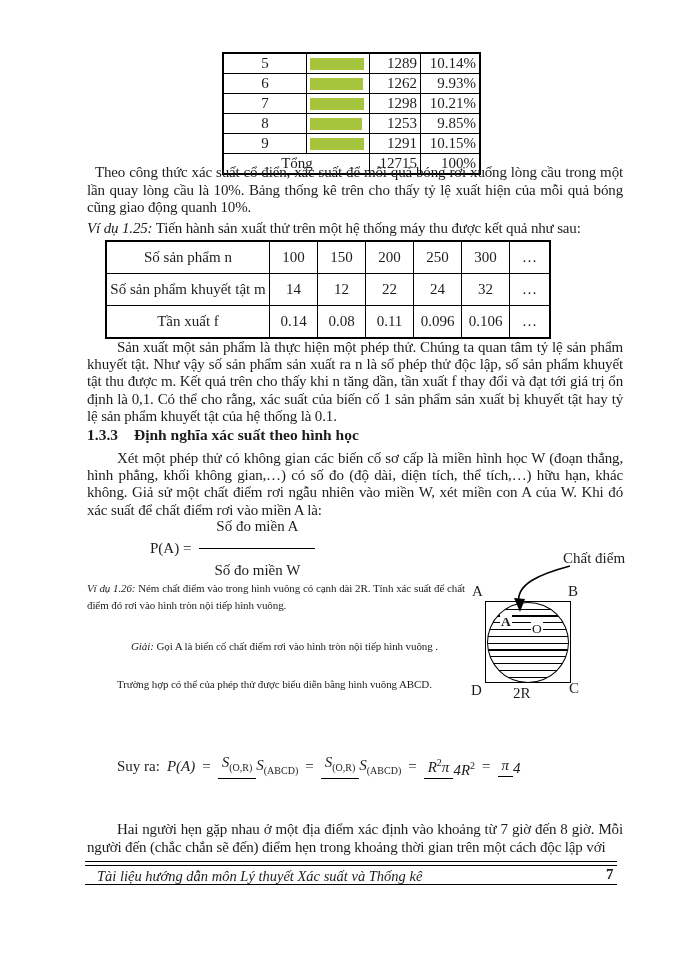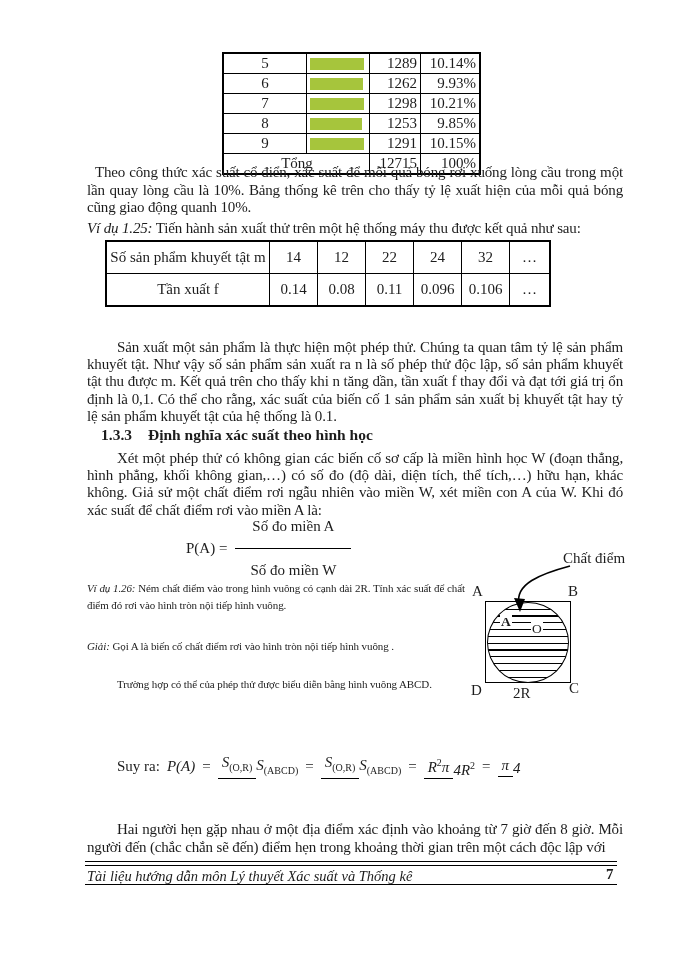--- a/index.html
+++ b/index.html
@@ -18,33 +18,33 @@
   .t1 .c3{width:44px; text-align:right;}
   .t1 .c4{width:52px; text-align:right;}
   .t1 .bar{height:12px;}
   .t1 .total-label{text-align:center; padding-left:4px;}
   
   .para{position:absolute; left:87px; width:536px; font-size:15px;
         line-height:17.6px; text-align:justify; letter-spacing:-0.15px;}
   .lead-italic{font-style:italic;}
   .indent30{text-indent:30px;}
   .indent8{text-indent:8px;}
-  .heading{position:absolute; left:87px; font-size:15.5px; font-weight:bold;margin-left:14px;}
+  .heading{position:absolute; left:87px; font-size:15.5px; font-weight:bold;}
   .heading .num{margin-right:16px;}
   
   .t2{position:absolute; left:105px; top:240px; border-collapse:collapse;
       font-size:15px; border:2px solid #000;}
   .t2 td{border:1px solid #000; height:29px; text-align:center; vertical-align:middle;}
   .t2 .lab{width:160px;}
   .t2 .v{width:45px;}
   .t2 .dots{width:37px;}
   
   .formula1{position:absolute; left:150px; top:518px; display:flex;
             align-items:center; font-size:15px;}
-  .formula1 .lhs{margin-right:8px;margin-left:36px;}
+  .formula1 .lhs{margin-right:8px;}
   .bigfrac{display:inline-flex; flex-direction:column; align-items:center;}
   .bigfrac .fnum{padding-bottom:13px;}
   .bigfrac .fbar{width:116px; border-top:1.6px solid #000; height:0;}
   .bigfrac .fden{padding-top:13px;}
   
   .narrow{position:absolute; left:87px; width:378px; font-size:11px;
           line-height:17px; text-align:justify; letter-spacing:-0.1px;}
   
   .fig-label{position:absolute; font-size:15px;}
   .fig-square{position:absolute; left:485px; top:601px; width:84px; height:80px;
@@ -59,21 +59,21 @@
             align-items:center; gap:7px; font-size:15px;}
   .mi{font-style:italic;}
   .sfrac{display:inline-flex; align-items:center; line-height:15px;}
   .sfrac .n{border-bottom:1.3px solid #000; padding:1px 4px 3px;}
   .sfrac .d{padding-top:3px;}
   .sfrac sub{font-size:10px;}
   sup{font-size:10px;}
   
   .footer-ruletop{position:absolute; left:85px; top:861px; width:532px; height:3px;
                   border-top:1.5px solid #000; border-bottom:1px solid #000;}
-  .footer-text{position:absolute; left:87px; top:868px; font-size:14.5px; font-style:italic;}
+  .footer-text{position:absolute; left:97px; top:868px; font-size:14.5px; font-style:italic;}
   .footer-page{position:absolute; left:606px; top:866px; font-size:15px; font-weight:bold;}
   .footer-rulebottom{position:absolute; left:85px; top:884px; width:532px; height:0;
                      border-top:1.2px solid #000;}
 </style>
 </head>
 <body>
 
 <div class="page">
 
   <table class="t1">
@@ -125,20 +125,29 @@
       </tr>
     </tbody>
   </table>
 
   <div class="para indent8" style="top:164px;">Theo công thức xác suất cổ điển, xác suất để mỗi quả bóng rơi xuống lòng cầu trong một lần quay lòng cầu là 10%. Bảng thống kê trên cho thấy tỷ lệ xuất hiện của mỗi quả bóng cũng giao động quanh 10%.</div>
 
   <div class="para" style="top:220px; text-align:left;"><span class="lead-italic">Ví dụ 1.25:</span><span> Tiến hành sản xuất thử trên một hệ thống máy thu được kết quả như sau:</span></div>
 
   <table class="t2">
     <tbody>
+      <tr>
+        <td class="lab">Số sản phẩm n</td>
+        <td class="v">100</td>
+        <td class="v">150</td>
+        <td class="v">200</td>
+        <td class="v">250</td>
+        <td class="v">300</td>
+        <td class="dots">…</td>
+      </tr>
       <tr>
         <td class="lab">Số sản phẩm khuyết tật  m</td>
         <td class="v">14</td>
         <td class="v">12</td>
         <td class="v">22</td>
         <td class="v">24</td>
         <td class="v">32</td>
         <td class="dots">…</td>
       </tr>
       <tr>
@@ -178,21 +187,21 @@
   <div class="fig-label" style="left:472px; top:583px;">A</div>
   <div class="fig-label" style="left:568px; top:583px;">B</div>
   <div class="fig-label" style="left:471px; top:682px;">D</div>
   <div class="fig-label" style="left:569px; top:680px;">C</div>
   <div class="fig-label" style="left:513px; top:685px;">2R</div>
   <div class="fig-inner" style="left:500px; top:615px; font-weight:bold;">A</div>
   <div class="fig-inner" style="left:531px; top:622px;">O</div>
 
   <div class="narrow" style="top:580px;"><span class="lead-italic">Ví dụ 1.26:</span><span> Ném chất điểm vào trong hình vuông có cạnh dài 2R. Tính xác suất để chất điểm đó rơi vào hình tròn nội tiếp hình vuông.</span></div>
 
-  <div class="narrow" style="top:638px;"><span class="lead-italic">Giải:</span><span> Gọi A là biến cố chất điểm rơi vào hình tròn nội tiếp hình vuông .</span></div>
+  <div class="narrow" style="top:638px;margin-left:44px;"><span class="lead-italic">Giải:</span><span> Gọi A là biến cố chất điểm rơi vào hình tròn nội tiếp hình vuông .</span></div>
 
   <div class="narrow indent30" style="top:676px;">Trường hợp có thể của phép thử được biểu diễn bằng hình vuông ABCD.</div>
 
   <div class="formula2">
     <span>Suy ra:</span>
     <span class="mi">P(A)</span>
     <span>=</span>
     <span class="sfrac">
       <span class="n"><span class="mi">S</span><sub>(O,R)</sub></span>
       <span class="d"><span class="mi">S</span><sub>(ABCD)</sub></span>

